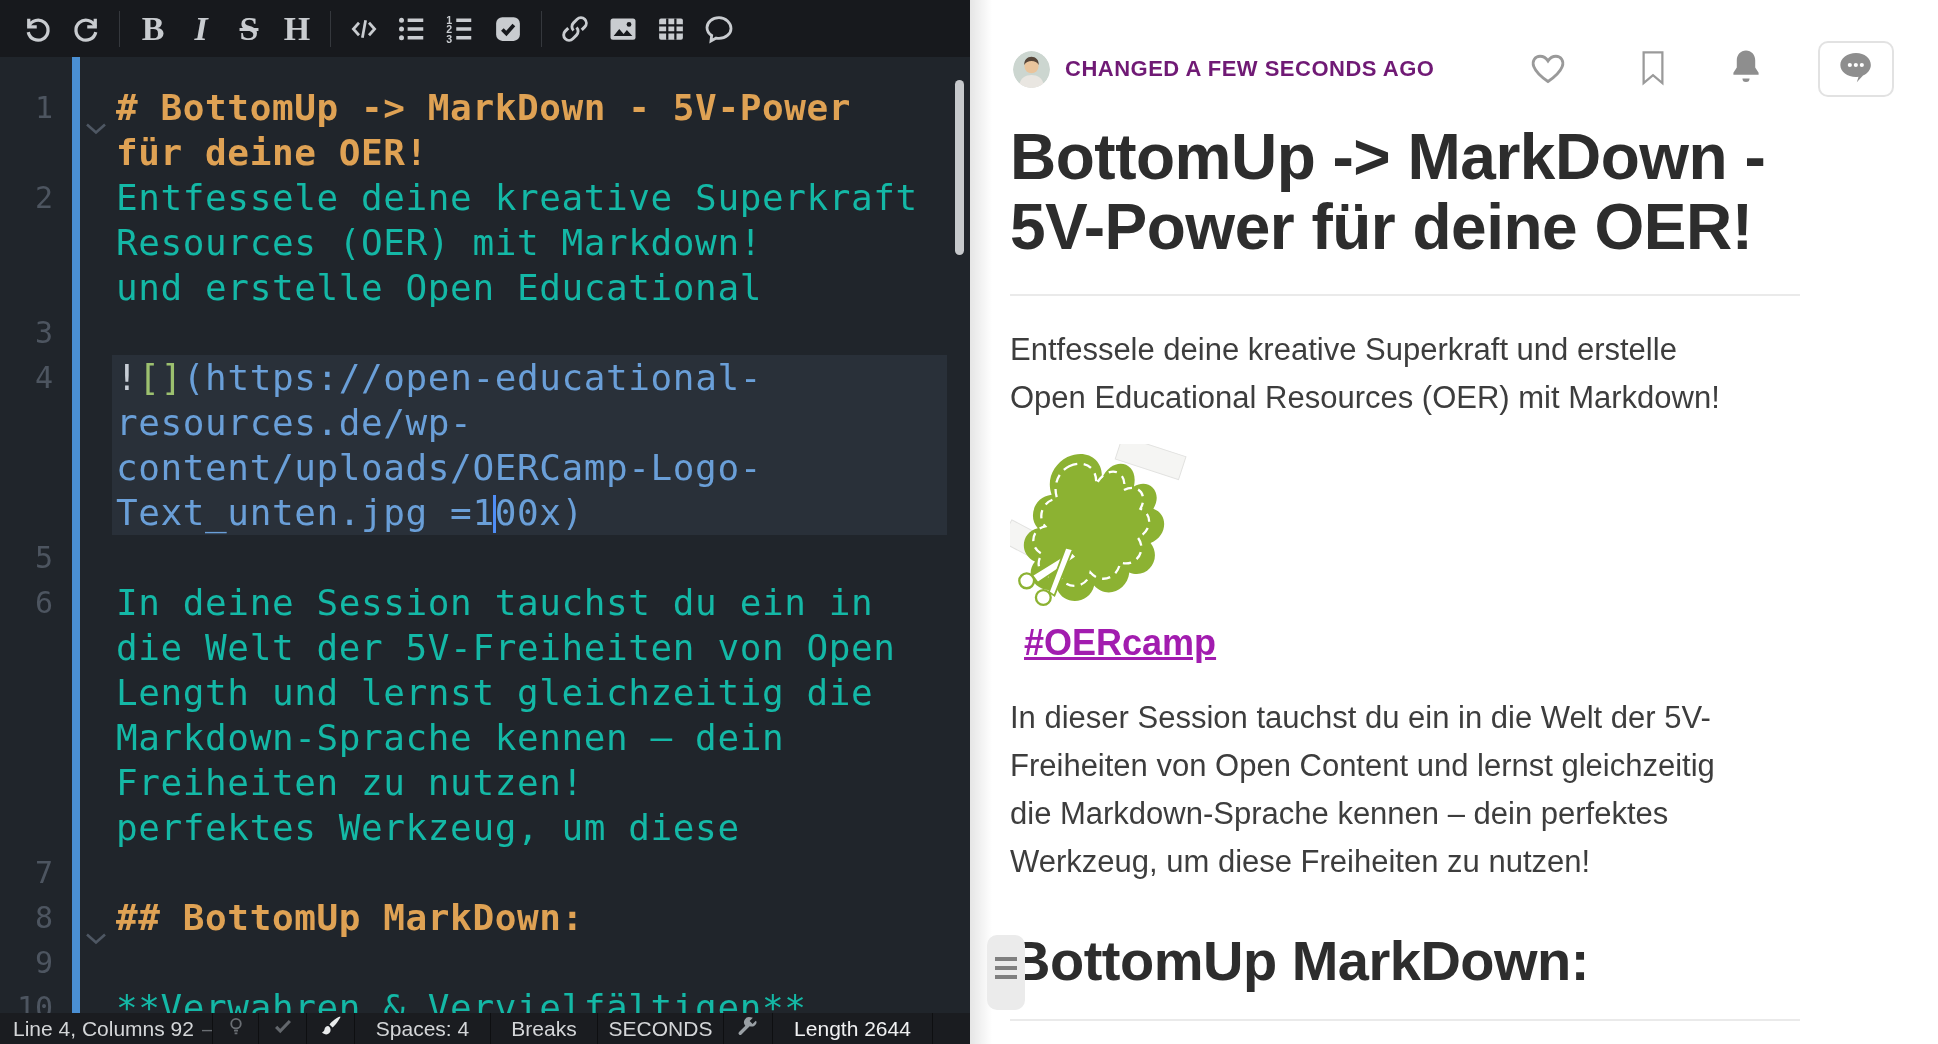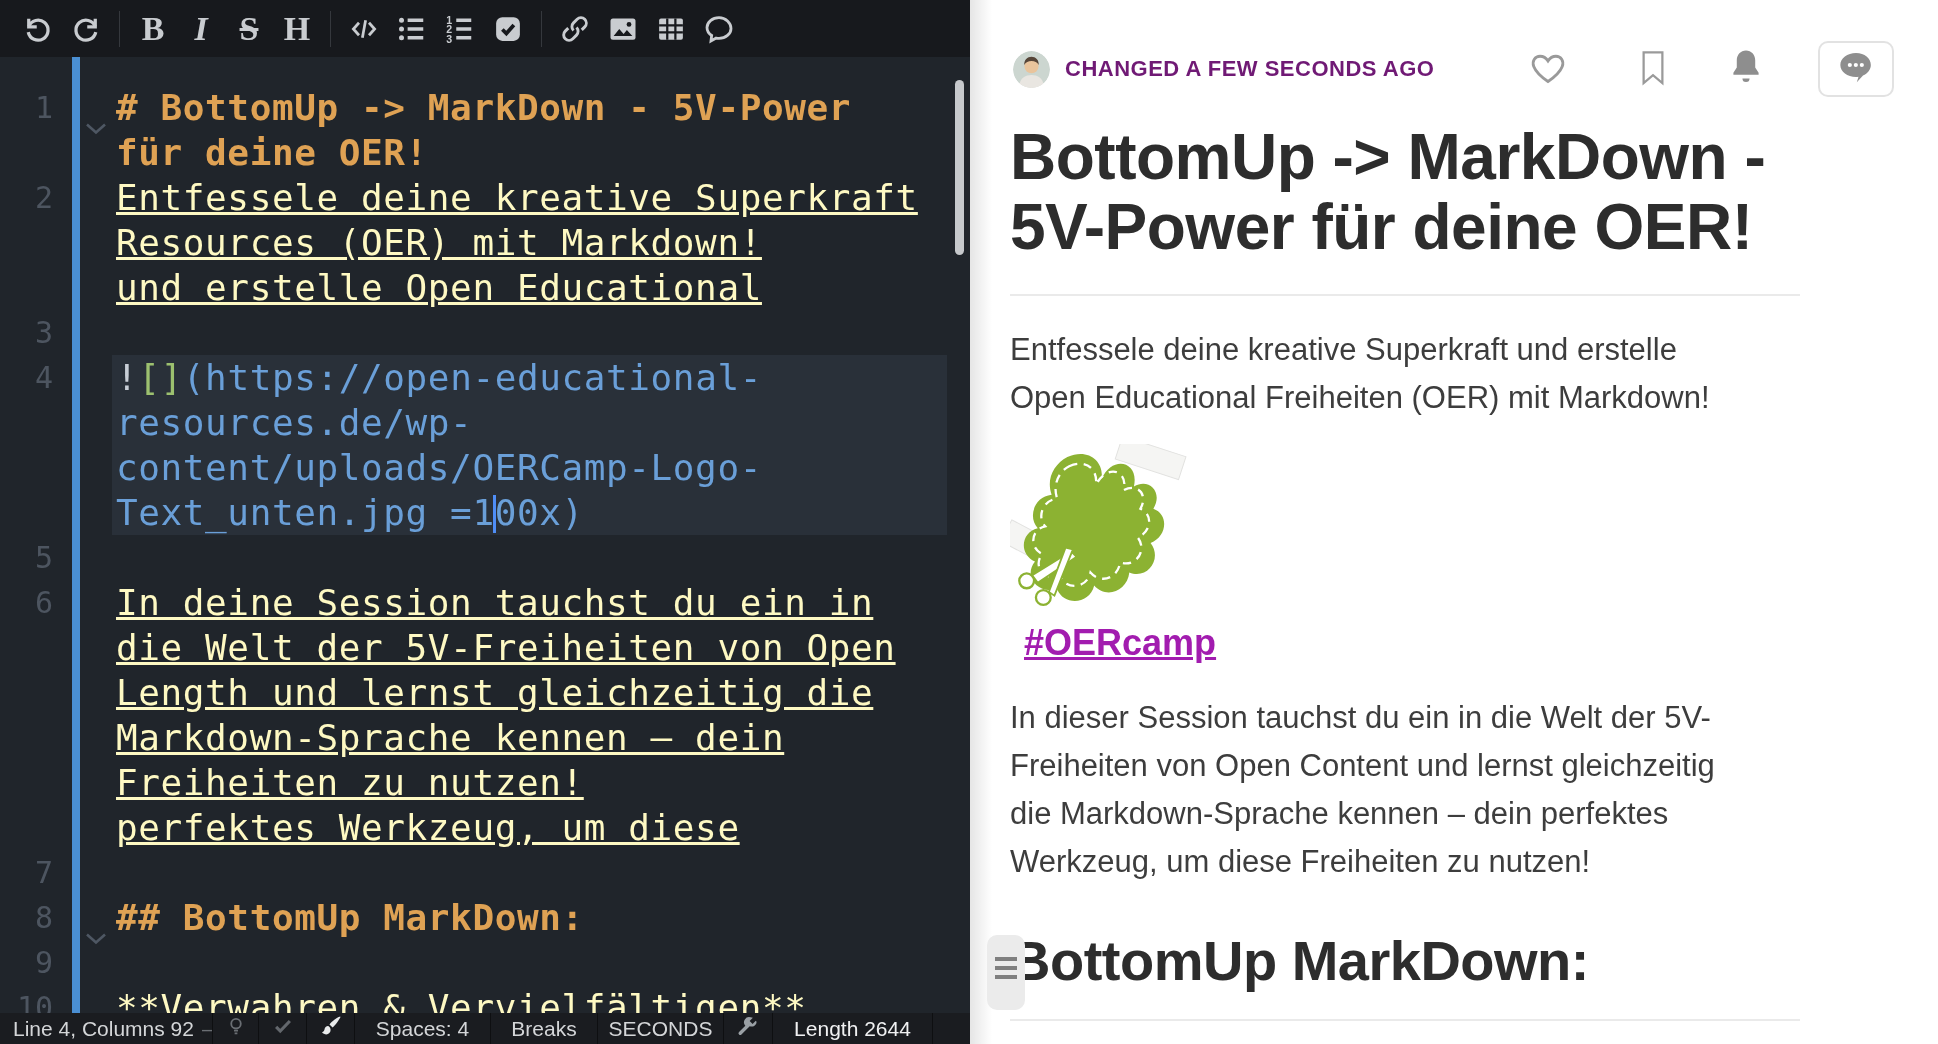--- a/index.html
+++ b/index.html
@@ -23,21 +23,21 @@
                font-family:"DejaVu Sans Mono", monospace; font-size:36px; line-height:45px;
                letter-spacing:0.6px; }
   .blue-rule { position:absolute; left:72px; top:0; bottom:0; width:8px; background:#4a8fd3; }
   .code-rows { position:absolute; top:28px; left:0; right:0; }
   .crow { position:relative; height:45px; padding-left:116px; white-space:pre; }
   .crow.active { background:linear-gradient(to right, transparent 112px, #293039 112px, #293039 947px, transparent 947px); }
   .lnum { position:absolute; left:0; top:0; width:53px; text-align:right; color:#4d5560;
           font-size:30px; line-height:45px; letter-spacing:0; }
   .fold { position:absolute; left:84px; top:16px; }
   .seg-heading { color:#dfa254; font-weight:bold; }
-  .seg-body { color:#fef9c3;text-decoration:underline; }
+  .seg-body { color:#14b8a6; }
   .seg-url { color:#6a9fd8; }
   .seg-green { color:#9cc06f; }
   .seg-excl { color:#c8ced6; }
   .cursor { display:inline-block; width:3px; height:38px; background:#4f8ef7;
             vertical-align:-8px; margin:0 -1px 0 -2px; }
   .scroll-thumb { position:absolute; right:6px; top:23px; width:9px; height:175px;
                   background:#c6c9cc; border-radius:5px; }
 
   .status-bar { position:absolute; bottom:0; left:0; width:970px; height:31px; background:#1a1c20;
                 display:flex; align-items:stretch; font-size:21px; color:#d4d6d8; }
@@ -288,21 +288,21 @@
               <circle cx="15.5" cy="10.2" r="1.25" fill="#fff"></circle>
             </svg></span>
         </button>
     </div>
 
     <div class="preview-content">
       <h1 class="pv-h1">BottomUp -&gt; MarkDown -
 5V-Power für deine OER!</h1>
       <hr class="pv-hr">
       <p class="pv-p">Entfessele deine kreative Superkraft und erstelle
-Open Educational Freiheiten (OER) mit Markdown!</p>
+Open Educational Resources (OER) mit Markdown!</p>
       <figure class="logo-fig">
         <svg width="185" height="172" viewBox="0 0 200 186">
           <rect x="116" y="2" width="72" height="26" fill="#f5f5f3" stroke="#e1e1df" transform="rotate(18 152 15)"></rect>
           <rect x="-8" y="96" width="66" height="26" fill="#f5f5f3" stroke="#e1e1df" transform="rotate(28 25 109)"></rect>
           <path d="M62 14 C84 4 102 18 99 38 C110 12 140 18 134 46 C150 36 166 52 155 70 C172 76 170 100 152 107 C165 124 149 147 129 139 C127 159 104 168 91 153 C86 174 58 175 51 157 C30 163 14 143 27 127 C9 119 12 95 30 91 C19 79 26 57 45 55 C39 38 47 22 62 14 Z" fill="#8cb232"></path>
           <path d="M64 24 C82 16 95 27 93 44 C104 22 128 27 123 50 C137 42 150 54 141 70 C155 76 153 95 138 101 C149 115 136 134 119 128 C117 145 98 152 87 139 C83 157 60 158 54 143 C37 148 24 132 35 119 C20 112 23 92 38 89 C29 79 35 61 51 59 C46 45 52 30 64 24 Z" fill="none" stroke="#fff" stroke-width="2.5" stroke-dasharray="9 7"></path>
           <g>
             <circle cx="18" cy="148" r="8" fill="#fff" stroke="#8cb232" stroke-width="2.5"></circle>
             <circle cx="36" cy="166" r="8" fill="#fff" stroke="#8cb232" stroke-width="2.5"></circle>
             <path d="M24 142 66 116l6 6-42 28z" fill="#fff" stroke="#8cb232" stroke-width="2"></path>

